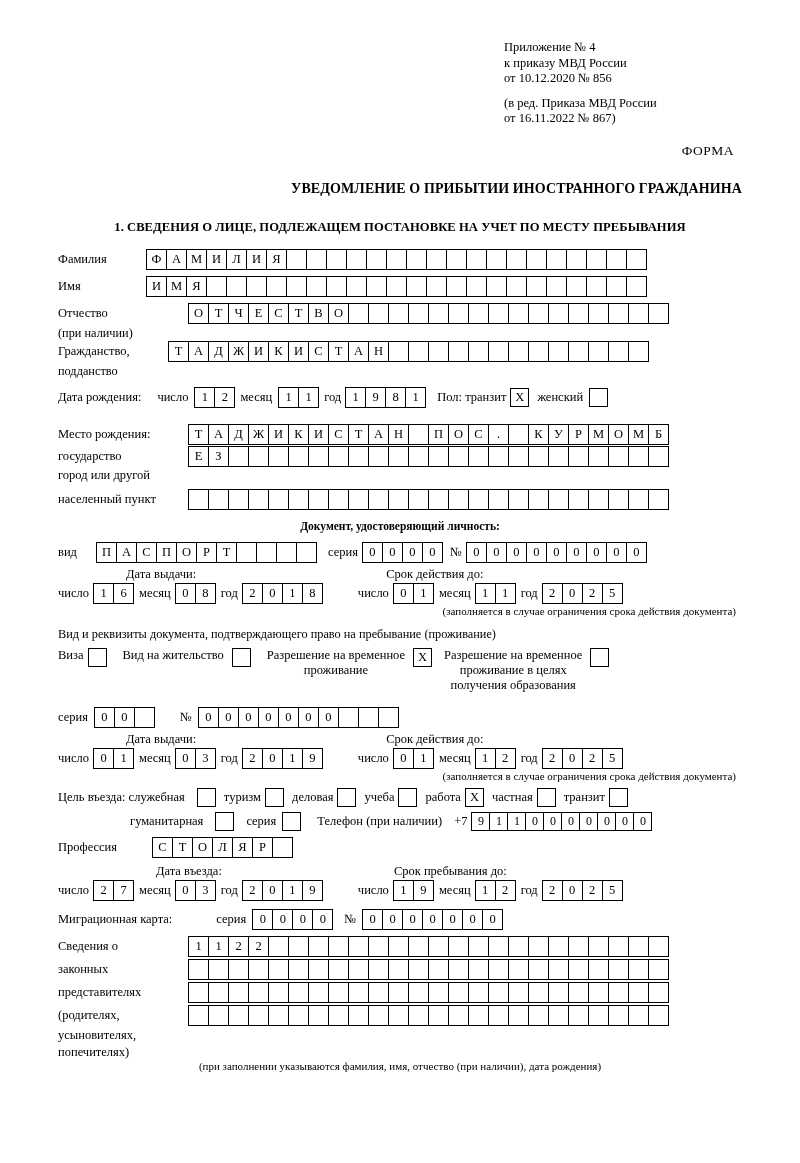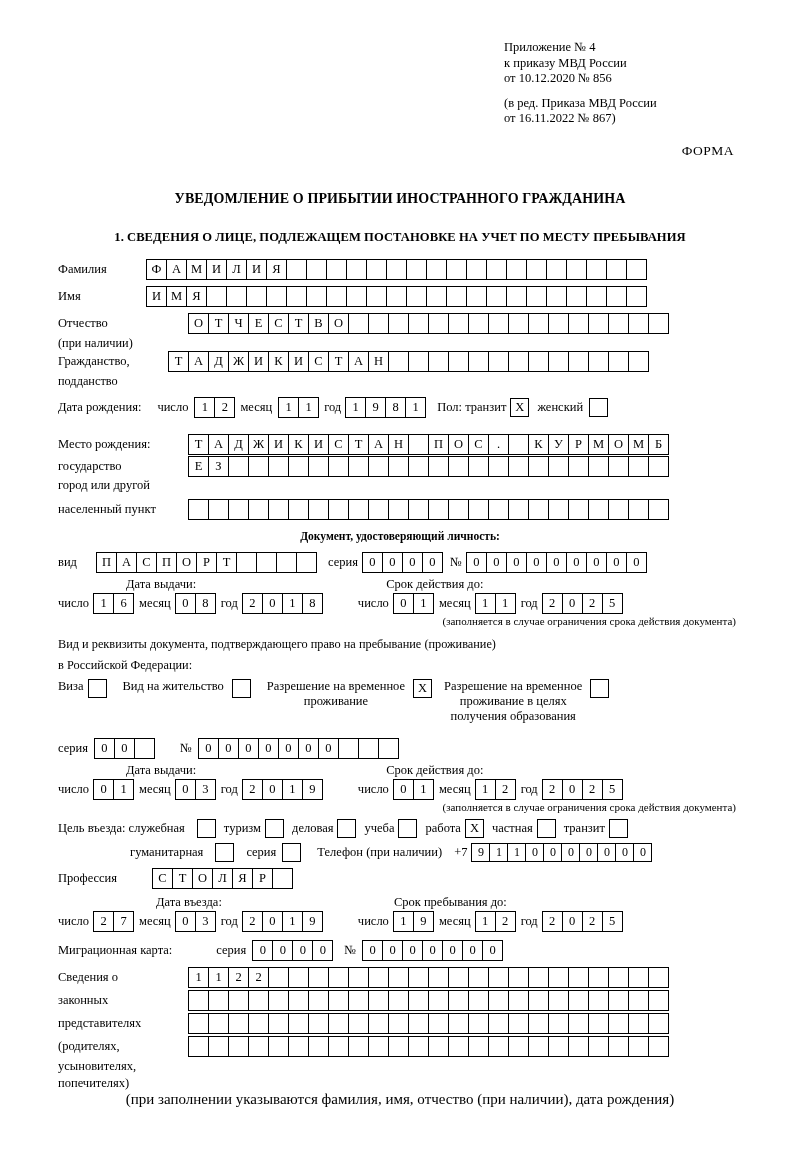--- a/index.html
+++ b/index.html
@@ -37,25 +37,25 @@
   }
   .forma {
     text-align: right;
     font-weight: normal;
     font-size: 13.5px;
     letter-spacing: 0.5px;
     margin-top: 16px;
     margin-right: 8px;
   }
   .title {
-    text-align: center;
+    text-align: right;
     font-weight: bold;
     font-size: 14px;
     line-height: 19px;
-    margin-top: 30px;
+    margin-top: 20px;
     letter-spacing: 0.1px;
   }
   .title .ul {
     display: inline-block;
     width: 62px;
     border-bottom: 1px solid #000;
     vertical-align: -2px;
   }
   .section-title {
     text-align: center;
@@ -130,21 +130,21 @@
     text-align: right;
     margin-top: 1px;
     padding-right: 6px;
   }
   .note-line {
     font-size: 12.3px;
     margin-top: 10px;
   }
   .footer-note {
     text-align: center;
-    font-size: 15px;
+    font-size: 11px;
     margin-top: 10px;
   }
   .sub {
     font-size: 12.3px;
     margin-top: 2px;
   }
   .blockrows .row { margin-top: 2px; }
 </style>
 </head>
 <body>
@@ -515,21 +515,20 @@
         <div class="bx">2</div>
         <div class="bx">0</div>
         <div class="bx">2</div>
         <div class="bx">5</div>
       </div>
   </div>
 
   <div class="small-note">(заполняется в случае ограничения срока действия документа)</div>
 
   <div class="note-line">Вид и реквизиты документа, подтверждающего право на пребывание (проживание)</div>
-  <div class="note-line" style="margin-top:6px">в Российской Федерации:</div>
 
   <div class="row" style="margin-top:6px;align-items:flex-start">
     <div class="lbl">Виза</div>
     <div class="sp4"></div>
     <div class="bx chk"></div>
     <div class="sp16"></div>
     <div class="lbl">Вид на жительство</div>
     <div class="sp8"></div>
     <div class="bx chk"></div>
     <div class="sp16"></div>

